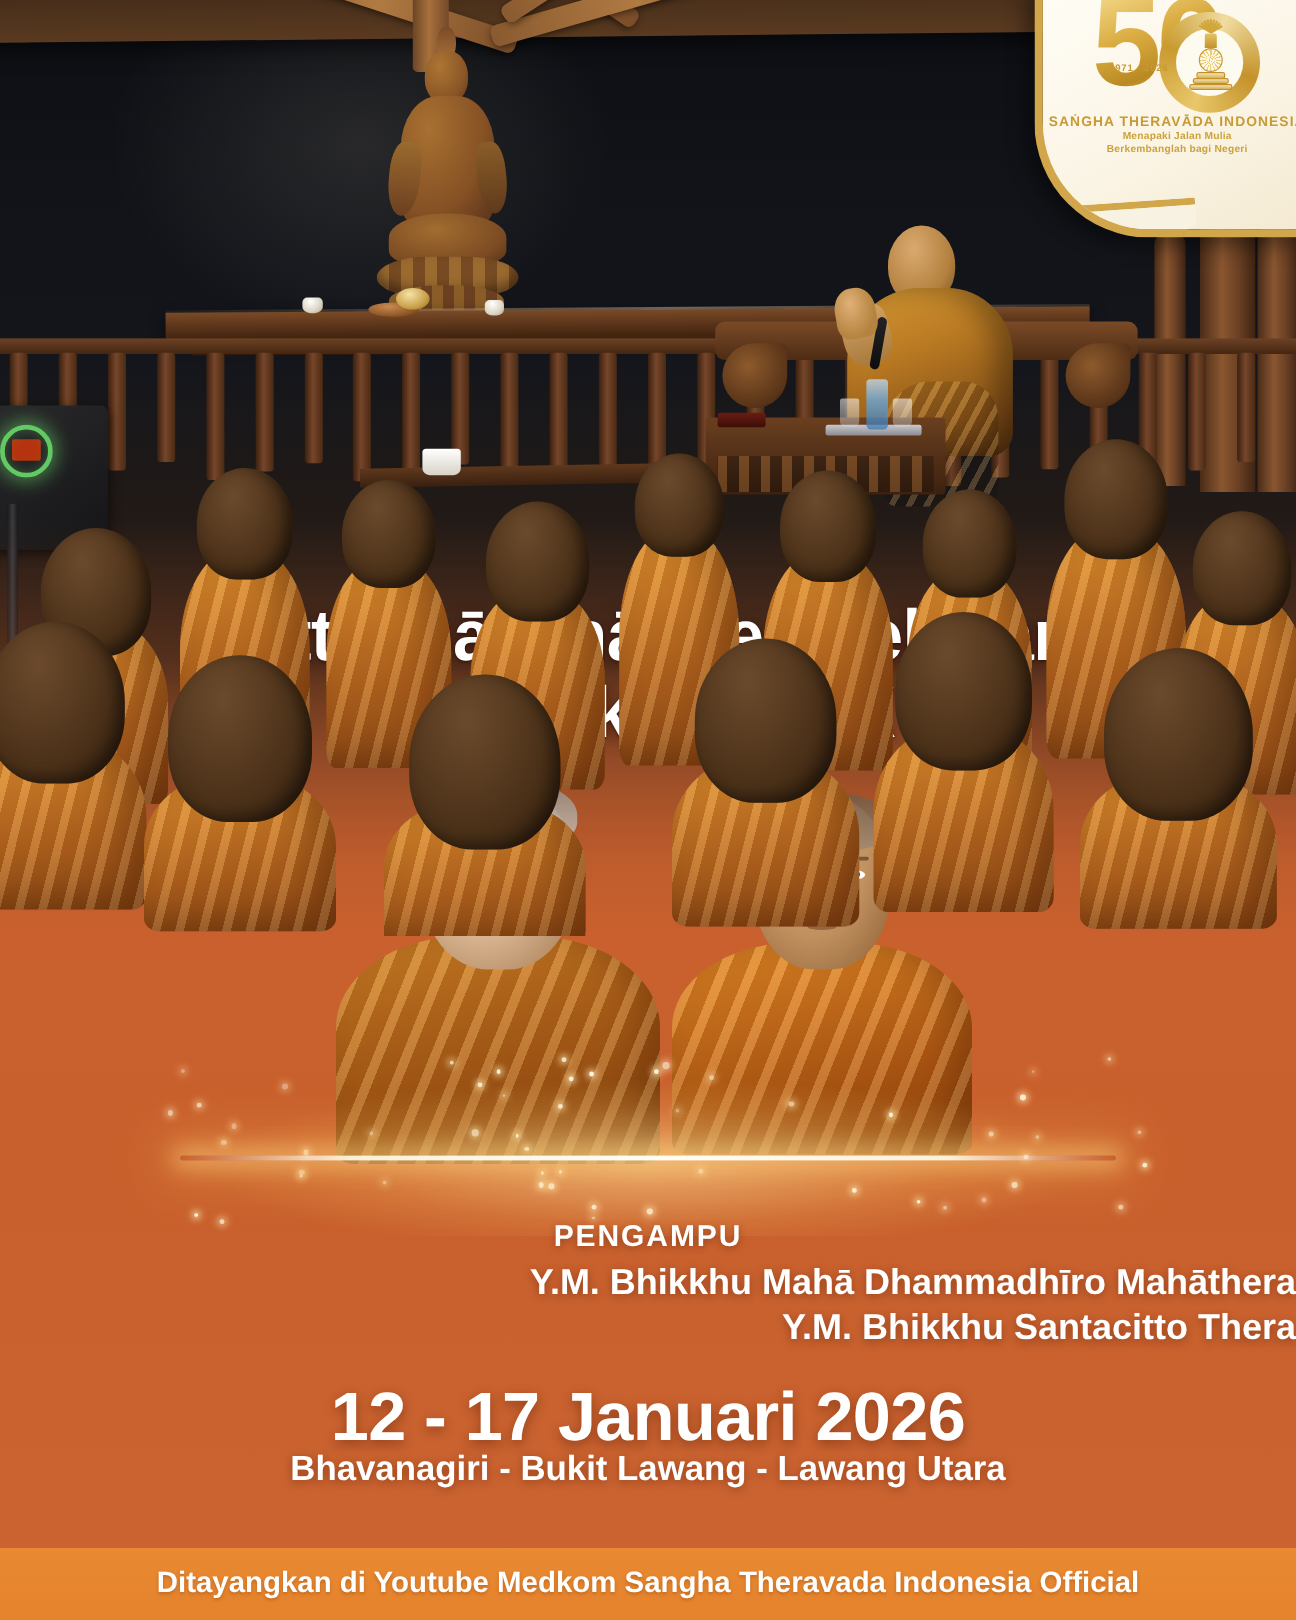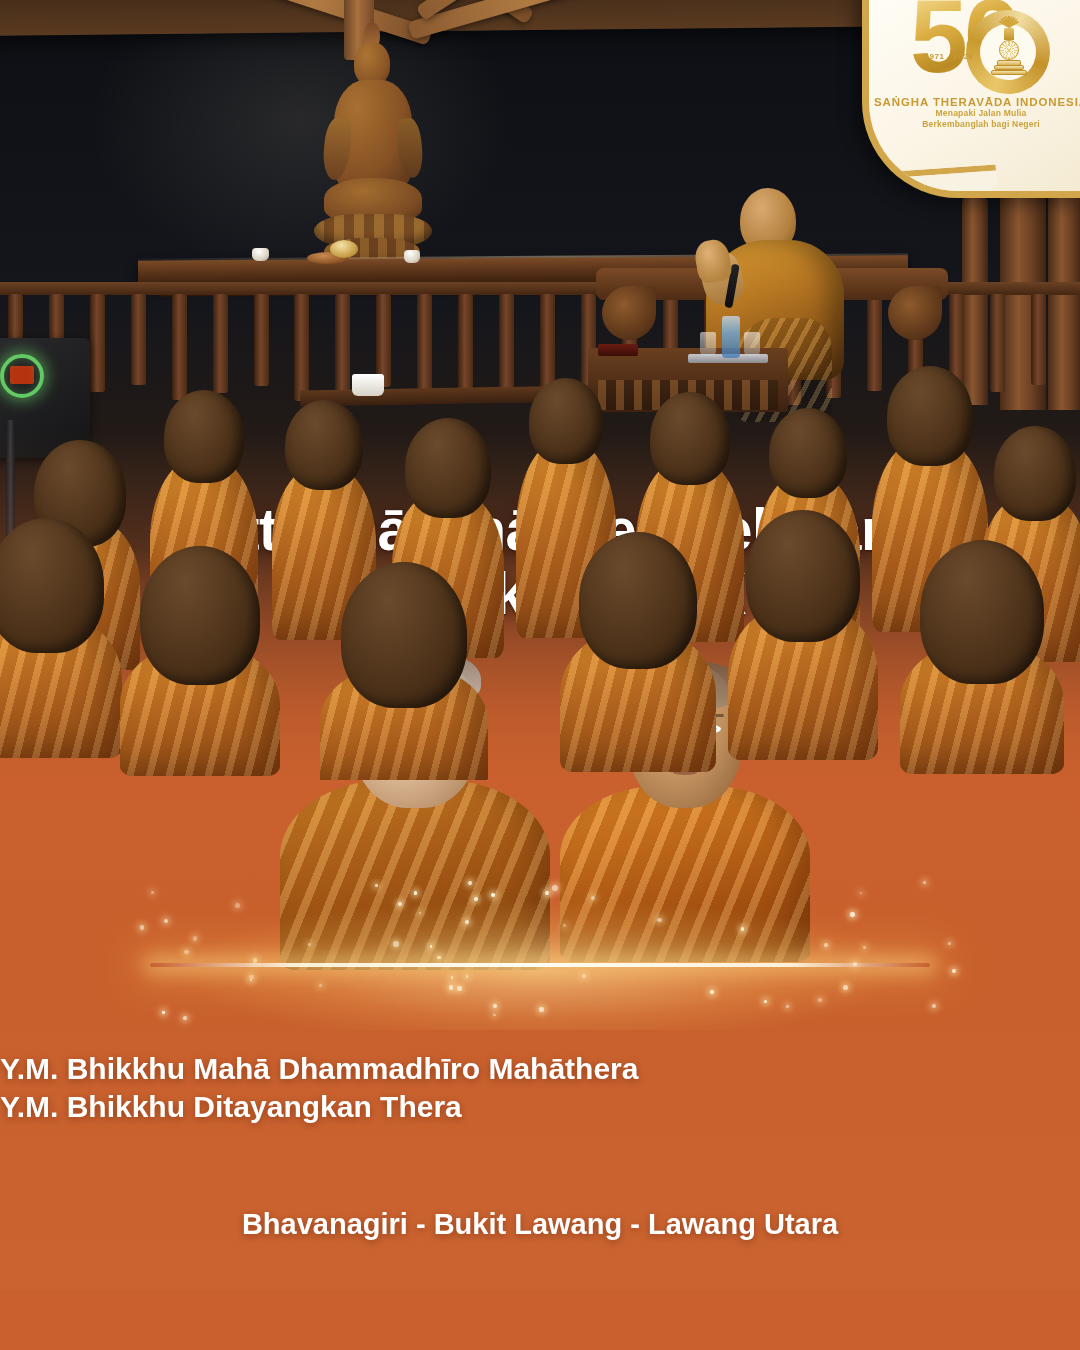--- a/index.html
+++ b/index.html
@@ -444,21 +444,21 @@
     box-shadow:0 0 6px 2px rgba(255,235,180,.85);
   }
 
   
   .pengampu-label {
     position:absolute; left:0; top:1016px; width:1080px; text-align:center;
     font-size:25px; font-weight:bold; color:#fff; letter-spacing:1.6px;
     text-shadow:0 2px 6px rgba(80,25,0,.4);
   }
   .pengampu-names {
-    position:absolute; left:0; top:1050px; width:1080px; text-align:left;
+    position:absolute; left:0; top:1050px; width:1080px; text-align:right;
     font-size:30px; font-weight:bold; color:#fff; line-height:1.28;
     text-shadow:0 2px 7px rgba(80,25,0,.42);
   }
   .date {
     position:absolute; left:0; top:1148px; width:1080px; text-align:center;
     font-size:57px; font-weight:bold; color:#fff; letter-spacing:-0.5px;
     text-shadow:0 3px 10px rgba(80,25,0,.45);
   }
   .venue {
     position:absolute; left:0; top:1208px; width:1080px; text-align:center;
@@ -758,20 +758,25 @@
       <div class="sp" style="width: 3.76104px; height: 3.76104px; left: 63.3781px; top: 136.182px; opacity: 0.76;"></div>
       <div class="sp" style="width: 4.60926px; height: 4.60926px; left: 328.788px; top: 105.088px; opacity: 0.88;"></div>
       <div class="sp" style="width: 4.00892px; height: 4.00892px; left: 372.962px; top: 123.541px; opacity: 0.85;"></div>
       <div class="sp" style="width: 2.20693px; height: 2.20693px; left: 309.977px; top: 65.3681px; opacity: 0.99;"></div>
       <div class="sp" style="width: 4.63539px; height: 4.63539px; left: 129.46px; top: 94.7677px; opacity: 0.54;"></div>
       <div class="sp" style="width: 2.80048px; height: 2.80048px; left: 443.265px; top: 44.0849px; opacity: 0.46;"></div>
       <div class="sp" style="width: 5.838px; height: 5.838px; left: 432.131px; top: 4.92473px; opacity: 0.66;"></div>
     </div>
   <div class="light-streak"></div>
 
+  <div class="pengampu-label">PENGAMPU</div>
   <div class="pengampu-names">
     <div>Y.M. Bhikkhu Mahā Dhammadhīro Mahāthera</div>
-    <div>Y.M. Bhikkhu Ditayangkan Thera</div>
+    <div>Y.M. Bhikkhu Santacitto Thera</div>
   </div>
+  <div class="date">12 - 17 Januari 2026</div>
   <div class="venue">Bhavanagiri - Bukit Lawang - Lawang Utara</div>
 
+  <div class="footer">
+    <span class="footer-text">Ditayangkan di Youtube Medkom Sangha Theravada Indonesia Official</span>
+  </div>
 
 </div>
 
 </body></html>

